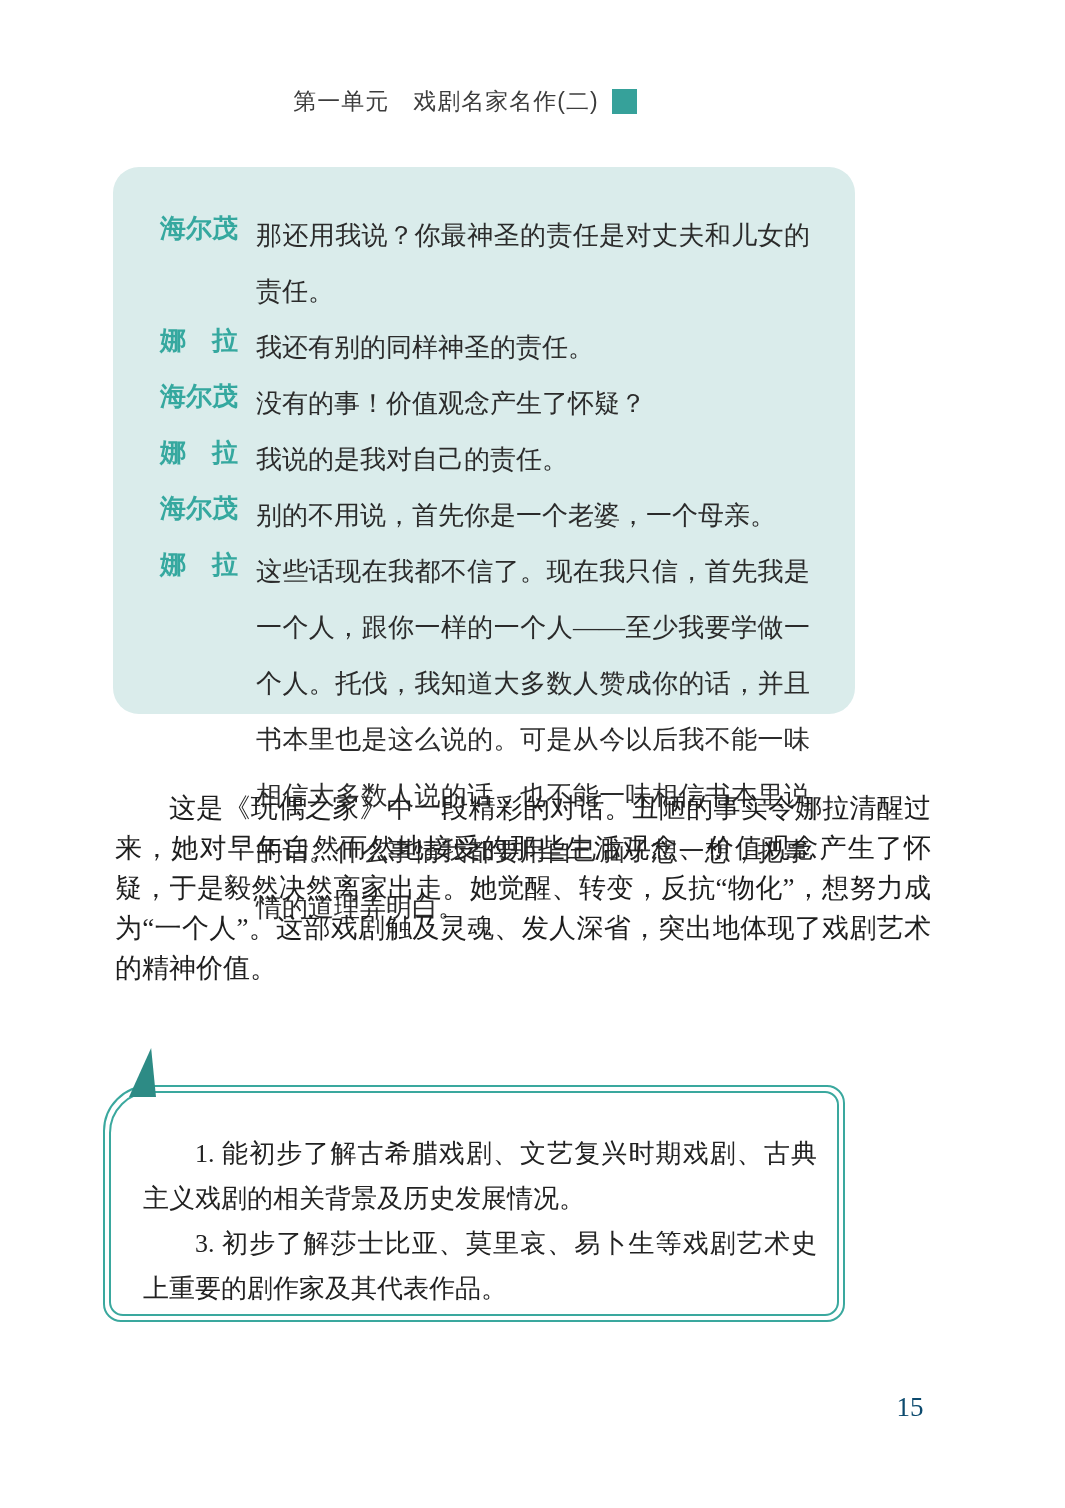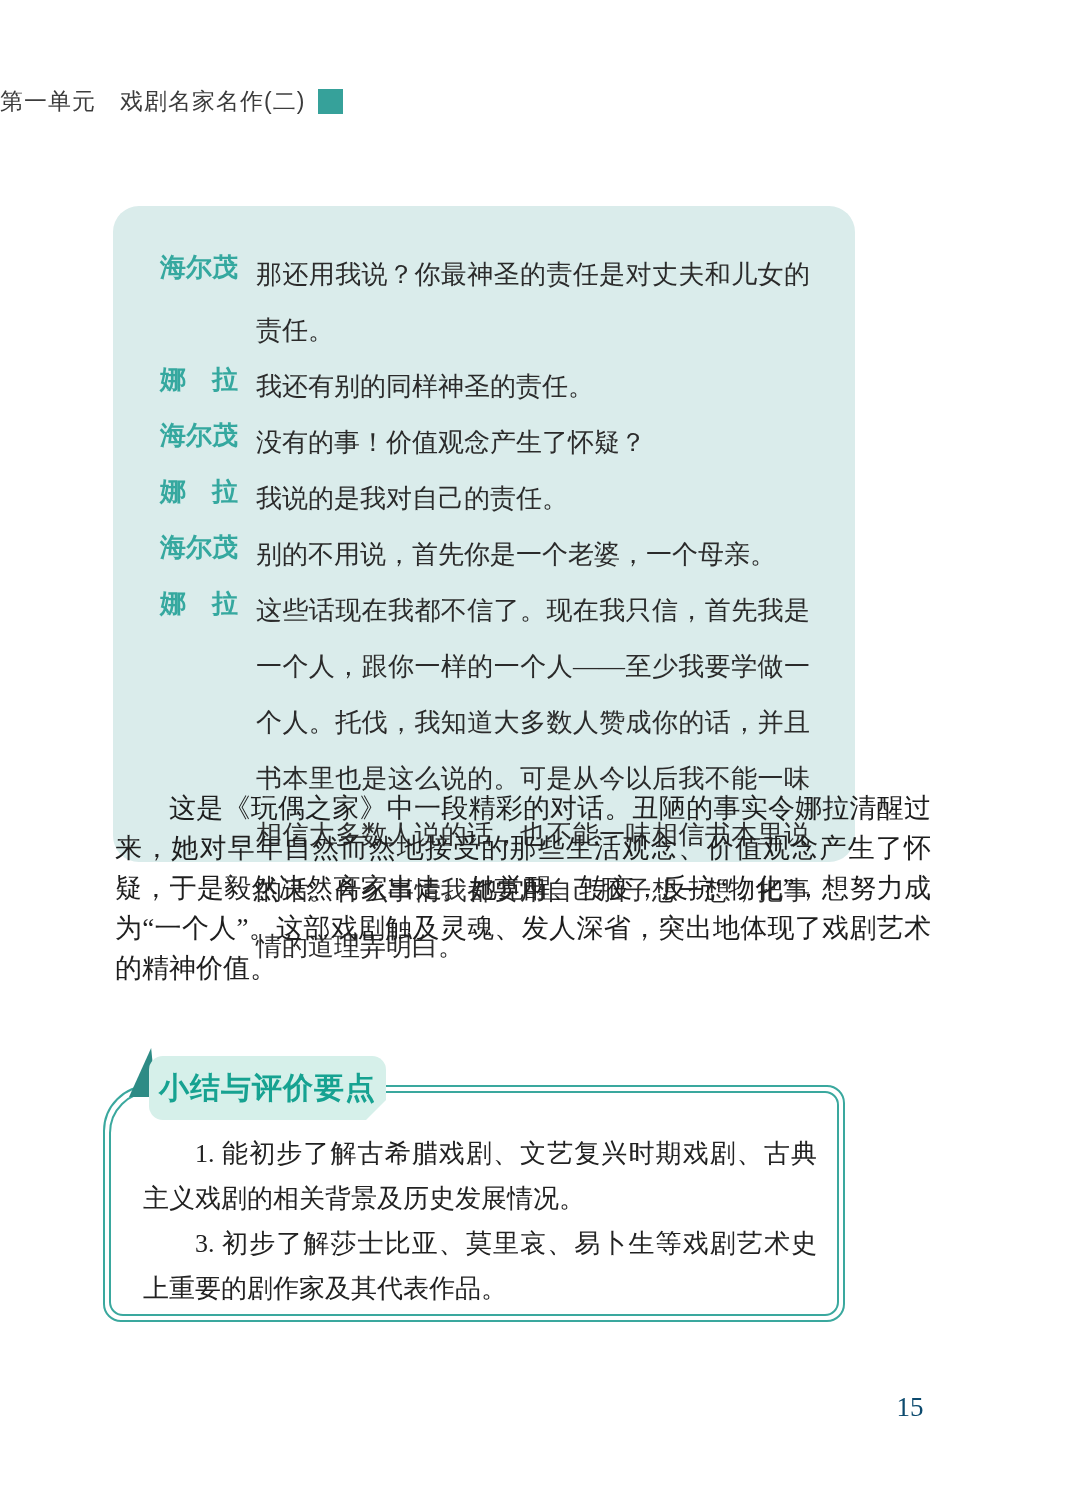--- a/index.html
+++ b/index.html
@@ -14,21 +14,21 @@
     overflow: hidden;
   }
 
   
   .running-head {
     position: absolute;
     top: 86px;
     left: 0;
     width: 930px;
     display: flex;
-    justify-content: flex-start;
+    justify-content: center;
     align-items: center;
     gap: 13px;
   }
   .running-head-title {
     font-family: "Liberation Sans", sans-serif;
     font-size: 23px;
     color: #3c3c3c;
     letter-spacing: 1px;
   }
   .running-head-square {
@@ -36,25 +36,24 @@
     height: 25px;
     background: #36a19a;
   }
 
   
   .dialogue-box {
     position: absolute;
     left: 113px;
     top: 167px;
     width: 742px;
-    height: 656px;
+    height: 547px;
     background: #daeceb;
     border-radius: 26px;
     padding: 41px 45px 0 47px;
-    margin-top: 39px;
   }
   .dlg-row {
     display: flex;
     align-items: flex-start;
   }
   .dlg-speaker {
     flex: 0 0 78px;
     font-family: "Liberation Sans", sans-serif;
     font-weight: 600;
     font-size: 26px;
@@ -193,21 +192,20 @@
       <span class="dlg-speaker">娜拉</span>
       <span class="dlg-text">这些话现在我都不信了。现在我只信，首先我是一个人，跟你一样的一个人——至少我要学做一个人。托伐，我知道大多数人赞成你的话，并且书本里也是这么说的。可是从今以后我不能一味相信大多数人说的话，也不能一味相信书本里说的话。什么事情我都要用自己脑子想一想，把事情的道理弄明白。</span>
     </div>
   </div>
 
   <p class="commentary">这是《玩偶之家》中一段精彩的对话。丑陋的事实令娜拉清醒过来，她对早年自然而然地接受的那些生活观念、价值观念产生了怀疑，于是毅然决然离家出走。她觉醒、转变，反抗“物化”，想努力成为“一个人”。这部戏剧触及灵魂、发人深省，突出地体现了戏剧艺术的精神价值。</p>
 
   <div class="summary-box">
     <div class="summary-box-innerline"></div>
     <div class="summary-flag-triangle"></div>
-    <div class="summary-heading">小结与评价要点</div>
     <div class="summary-content">
       <p class="summary-item">1. 能初步了解古希腊戏剧、文艺复兴时期戏剧、古典主义戏剧的相关背景及历史发展情况。</p>
       <p class="summary-item">3. 初步了解莎士比亚、莫里哀、易卜生等戏剧艺术史上重要的剧作家及其代表作品。</p>
     </div>
   </div>
 
   <div class="page-number">15</div>
 
 </div>
 

